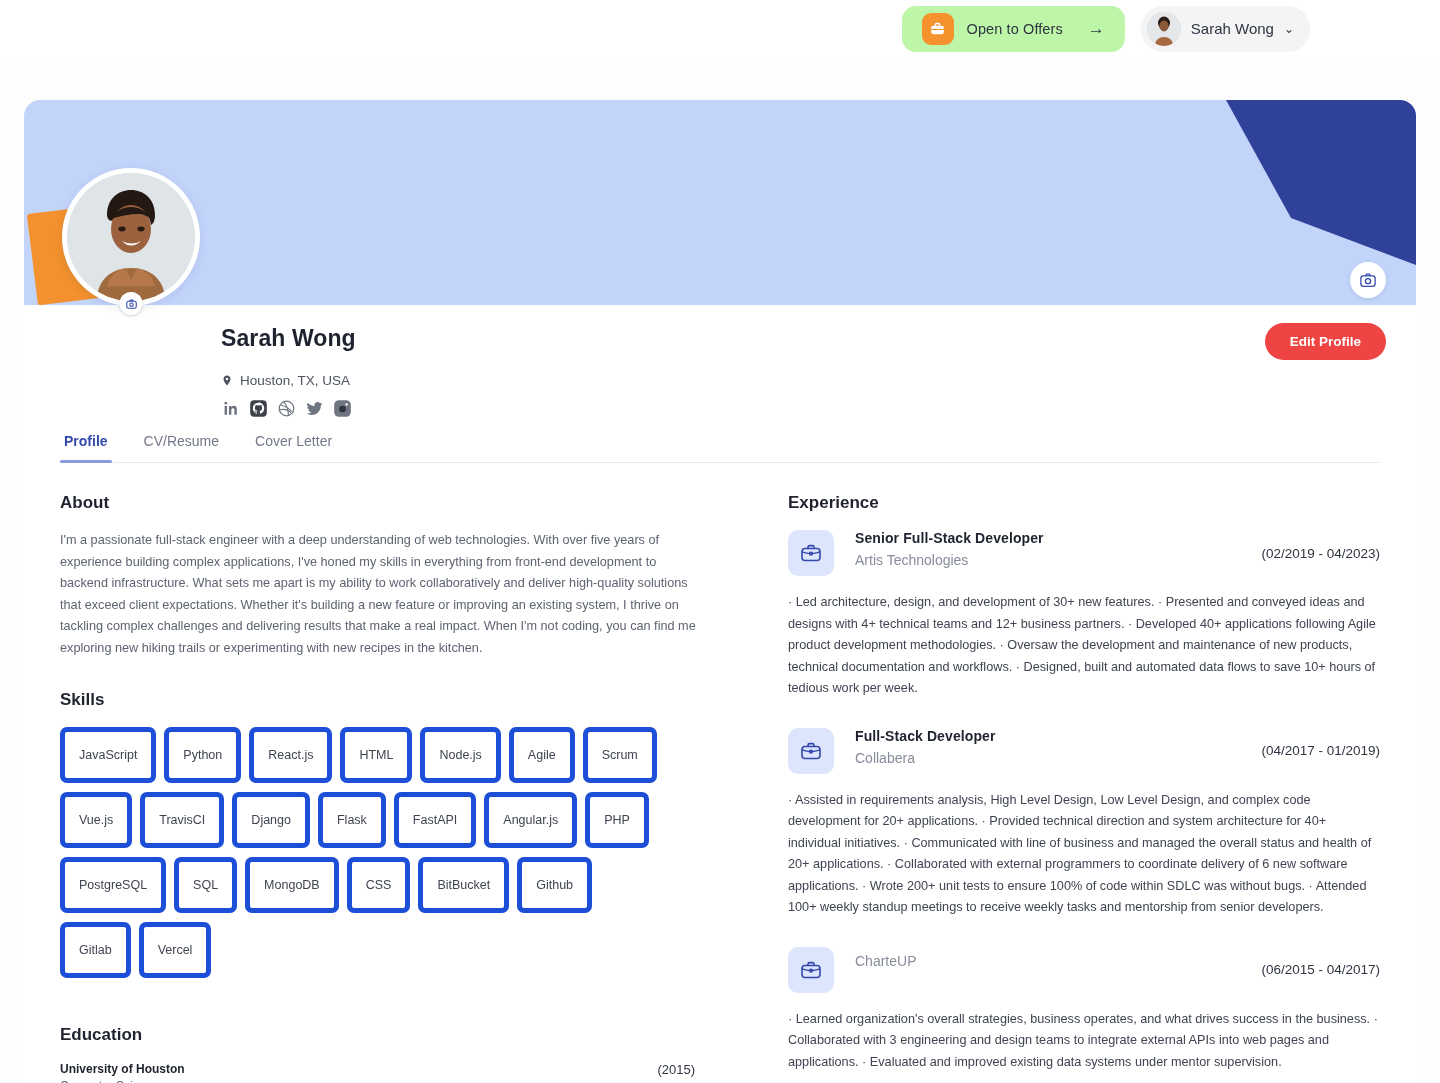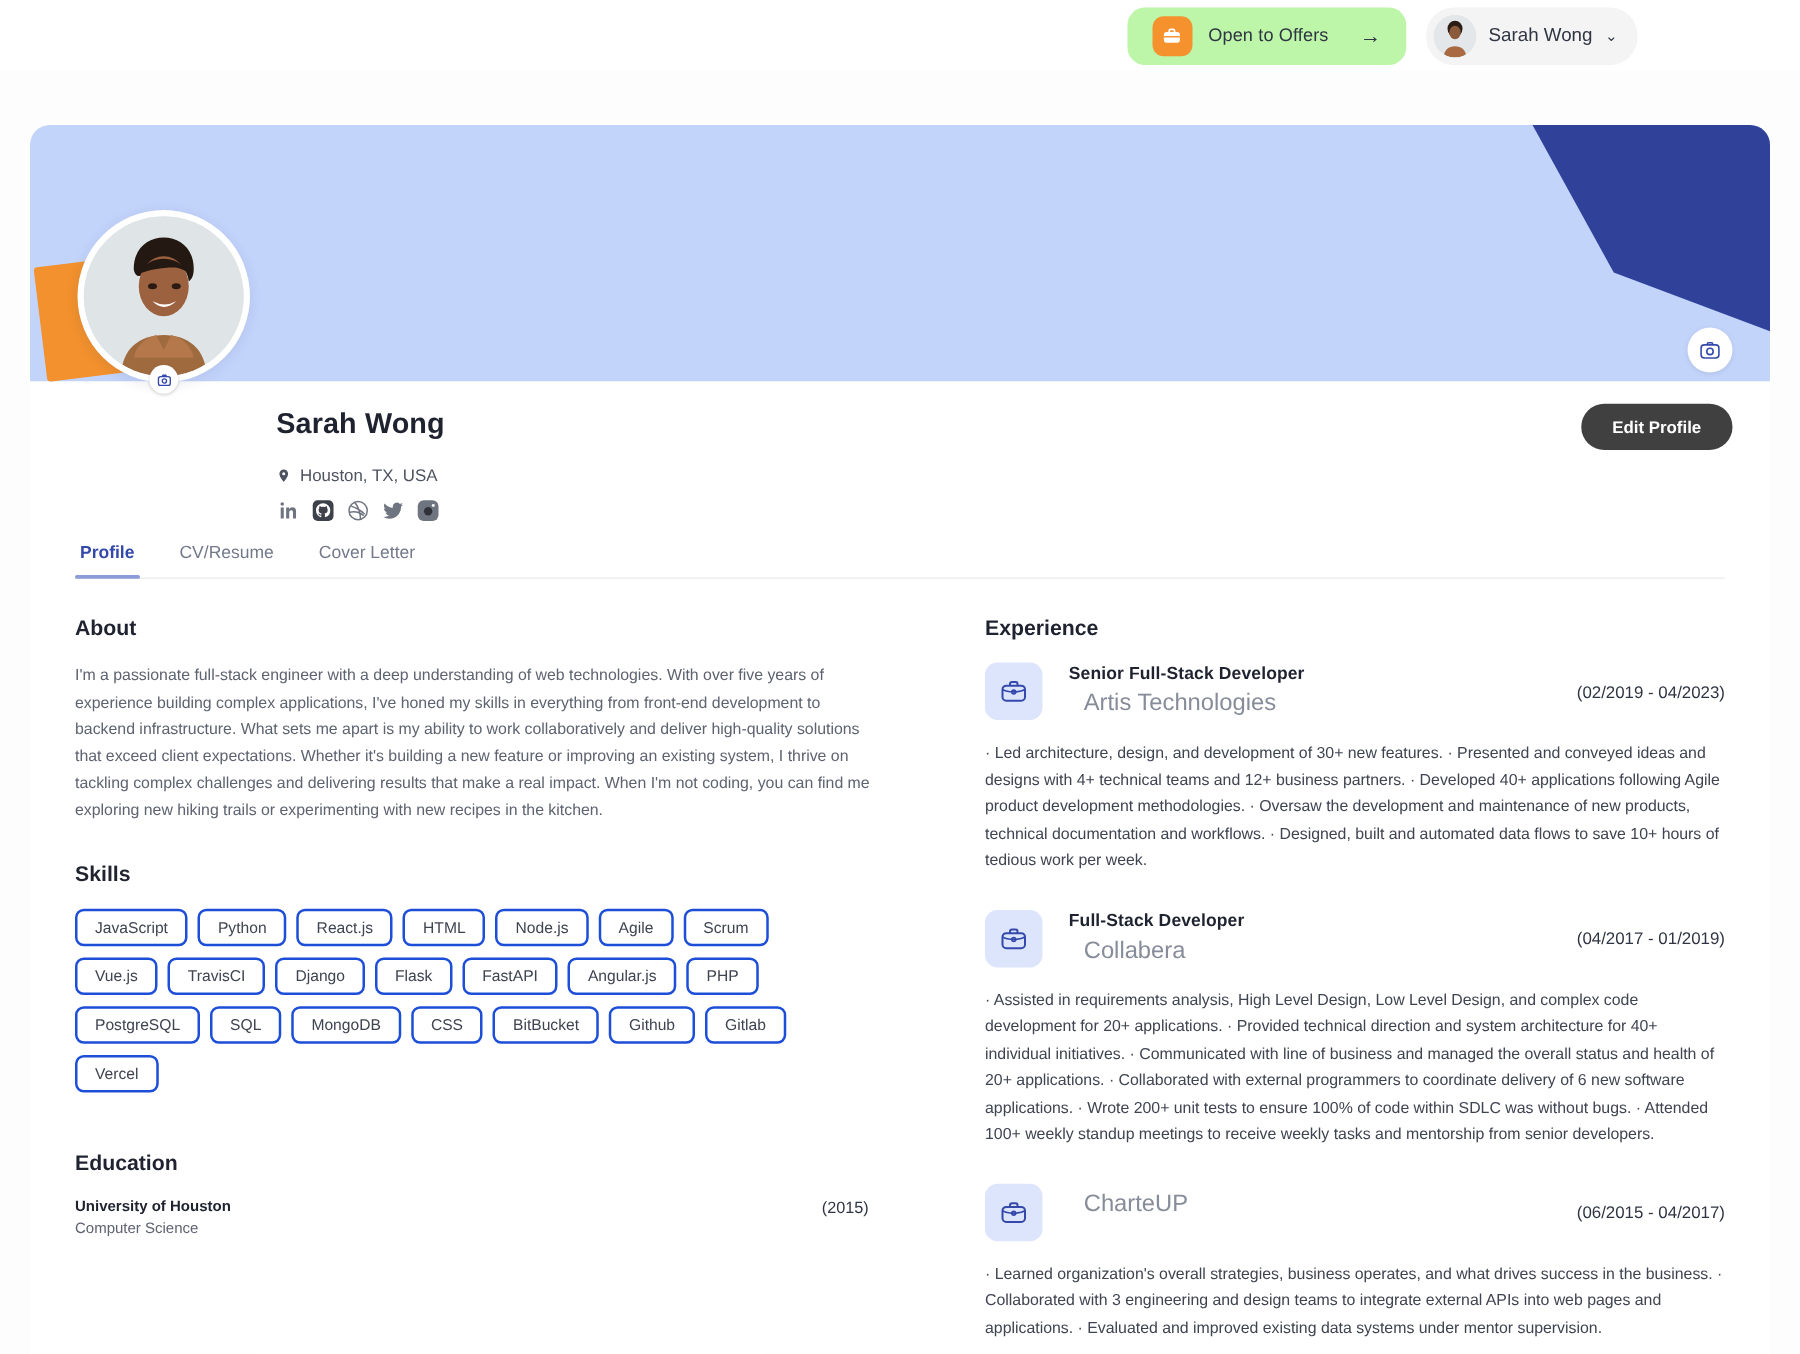--- a/index.html
+++ b/index.html
@@ -95,21 +95,21 @@
   .p-name { font-size: 23px; font-weight: 700; color: #1f2330; letter-spacing: .1px; }
   .p-loc {
     display: flex; align-items: center; gap: 7px;
     font-size: 13.5px; color: #4d535f; margin-top: 21px;
   }
   .socials { display: flex; align-items: center; gap: 9px; margin-top: 11px; }
   .soc { cursor: pointer; display: flex; align-items: center; }
 
   .edit-btn {
     position: absolute; right: 30px; top: 18px;
-    background: #404040; color: #fff;
+    background: #ef4444; color: #fff;
     font-size: 13.5px; font-weight: 600;
     border: none; border-radius: 20px;
     padding: 11px 25px; cursor: pointer;
     font-family: "Liberation Sans", sans-serif;
   }
 
   
   .tabs {
     margin: 0 36px; display: flex; gap: 28px;
     border-bottom: 1px solid #ececee; position: relative;
@@ -135,41 +135,41 @@
   }
   .about-p {
     font-size: 12.7px; line-height: 21.5px; color: #5d6370;
     max-width: 640px;
   }
 
   .skills-wrap {
     display: flex; flex-wrap: wrap; gap: 9px 8px; max-width: 610px;
   }
   .skill {
-    border: 2px solid #1d4ed8; border-radius: 7px;
-    padding: 6px 14px; font-size: 12.5px; color: #3f4451;
+    border: 5px solid #1d4ed8; border-radius: 7px;
+    padding: 16px 14px; font-size: 12.5px; color: #3f4451;
     background: #fff; white-space: nowrap; cursor: pointer;
   }
 
   .edu-row { display: flex; justify-content: space-between; align-items: flex-start; max-width: 635px; }
   .edu-school { font-size: 12px; font-weight: 700; color: #1f2330; }
   .edu-major { font-size: 12px; color: #5d6370; margin-top: 3px; }
   .edu-year { font-size: 13px; color: #2f3542; }
 
   
   .exp { margin-bottom: 28px; }
   .exp-head { display: flex; align-items: flex-start; }
   .exp-icon {
     width: 46px; height: 46px; border-radius: 10px;
     background: #dce5fb; display: flex; align-items: center; justify-content: center;
     flex: none;
   }
   .exp-titles { margin-left: 21px; flex: 1; }
   .exp-role { font-size: 14px; font-weight: 600; color: #1f2330; letter-spacing: .1px; }
-  .exp-co { font-size: 19px; color: #868c99; margin-top: 6px; margin-left: 12px; }
+  .exp-co { font-size: 14px; color: #868c99; margin-top: 6px; }
   .exp-date { font-size: 13.5px; color: #2f3542; align-self: center; white-space: nowrap; }
   .exp-desc {
     font-size: 12.7px; line-height: 21.5px; color: #3f4451;
     margin-top: 16px;
   }
 </style>
 </head>
 <body>
 
 <div class="topbar">

